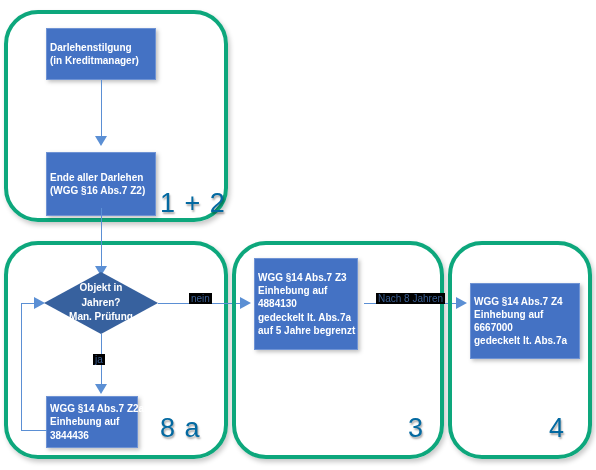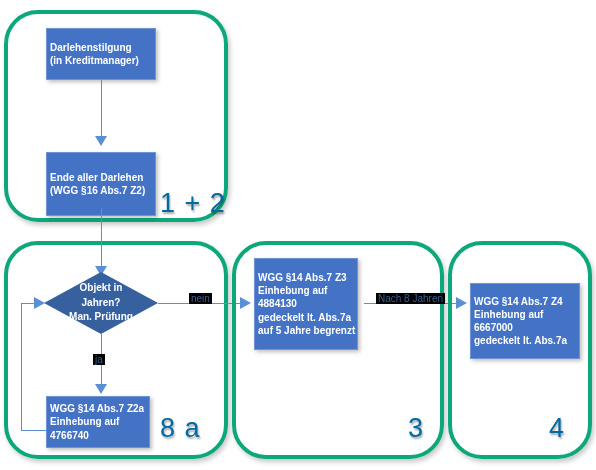--- a/index.html
+++ b/index.html
@@ -153,24 +153,24 @@
       <span>Objekt in</span>
       <span>Jahren?</span>
       <span>Man. Prüfung</span>
     </div>
   </div>
 
   <div class="conn-v" style="left:101px; top:334px; height:52px;"></div>
   <div class="arrow-down" style="left:95px; top:384px;"></div>
   <div class="edge-label" style="left:93px; top:354px;">ja</div>
 
-  <div class="node" style="left:46px; top:396px; width:104px; height:52px;">
+  <div class="node" style="left:46px; top:396px; width:92px; height:52px;">
     <span>WGG §14 Abs.7 Z2a</span>
     <span>Einhebung auf</span>
-    <span>4766740</span>
+    <span>3844436</span>
   </div>
 
   <div class="conn-h" style="left:21px; top:430px; width:26px;"></div>
   <div class="conn-v" style="left:21px; top:303px; height:128px;"></div>
   <div class="conn-h" style="left:21px; top:303px; width:14px;"></div>
   <div class="arrow-right" style="left:34px; top:297px;"></div>
 
   <div class="conn-h" style="left:158px; top:303px; width:88px;"></div>
   <div class="edge-label" style="left:189px; top:293px;">nein</div>
   <div class="arrow-right" style="left:240px; top:297px;"></div>

